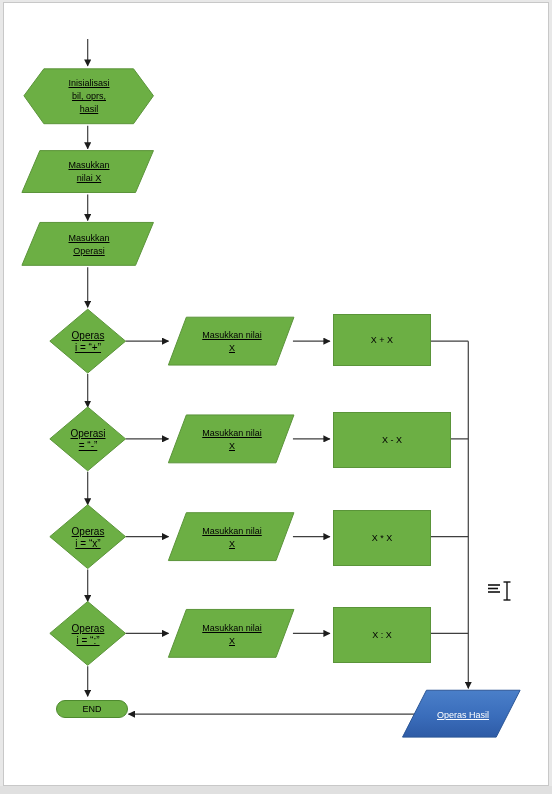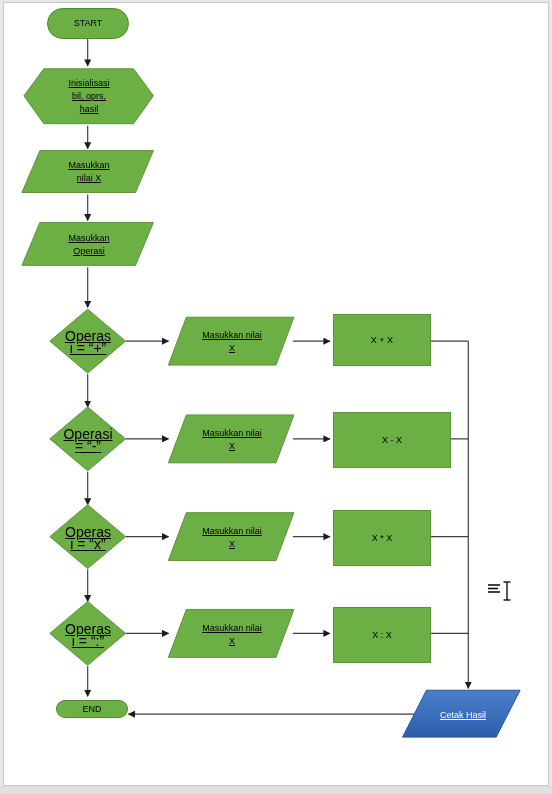--- a/index.html
+++ b/index.html
@@ -60,21 +60,21 @@
     align-items: center;
     justify-content: center;
     text-align: center;
     font-size: 9px;
     line-height: 13px;
     color: #000;
     white-space: pre-line;
     pointer-events: none;
     text-decoration: underline;
   }
-  .label-sm { font-size: 14px; line-height: 12px; }
+  .label-sm { font-size: 10px; line-height: 12px; }
   .cursor-artifact {
     position: absolute;
     width: 34px;
     height: 34px;
   }
   #statusstrip {
     position: absolute;
     left: 0;
     bottom: 0;
     width: 552px;
@@ -149,23 +149,20 @@
       <polygon points="84,600 122,632 84,664 46,632" fill="#6CAF44" stroke="#5a9439" stroke-width="1"></polygon>
 
       <polygon points="183,315 291,315 273,363 165,363" fill="#6CAF44" stroke="#5a9439" stroke-width="1"></polygon>
       <polygon points="183,413 291,413 273,461 165,461" fill="#6CAF44" stroke="#5a9439" stroke-width="1"></polygon>
       <polygon points="183,511 291,511 273,559 165,559" fill="#6CAF44" stroke="#5a9439" stroke-width="1"></polygon>
       <polygon points="183,608 291,608 273,656 165,656" fill="#6CAF44" stroke="#5a9439" stroke-width="1"></polygon>
 
       <polygon points="424,689 518,689 494,736 400,736" fill="url(#bluegrad)" stroke="#2a5596" stroke-width="1"></polygon>
     </svg>
 
-    <div class="node terminator" style="left:43px; top:5px; width:82px; height:31px;">
-      <span>START</span>
-    </div>
 
     <div class="node terminator" style="left:52px; top:697px; width:72px; height:18px;">
       <span>END</span>
     </div>
 
     <div class="node process" style="left:329px; top:311px; width:98px; height:52px;">
       <span>X + X</span>
     </div>
     <div class="node process" style="left:329px; top:409px; width:118px; height:56px;">
       <span>X - X</span>
@@ -221,21 +218,21 @@
     <div class="shape-label" style="left:168px; top:511px; width:120px; height:48px;">
       <span>Masukkan nilai
 X</span>
     </div>
     <div class="shape-label" style="left:168px; top:608px; width:120px; height:48px;">
       <span>Masukkan nilai
 X</span>
     </div>
 
     <div class="shape-label" style="left:404px; top:689px; width:110px; height:47px; color:#ffffff;">
-      <span>Cetak Hasil</span>
+      <span>Operas Hasil</span>
     </div>
 
     <div class="cursor-artifact" style="left:482px; top:572px;">
       <svg width="34" height="34" viewBox="0 0 34 34">
         <g stroke="#111111" stroke-width="1.6" fill="none">
           <line x1="2" y1="10" x2="14" y2="10"></line>
           <line x1="2" y1="13.5" x2="12" y2="13.5"></line>
           <line x1="2" y1="17" x2="14" y2="17"></line>
         </g>
         <g stroke="#111111" stroke-width="1.4" fill="none">

